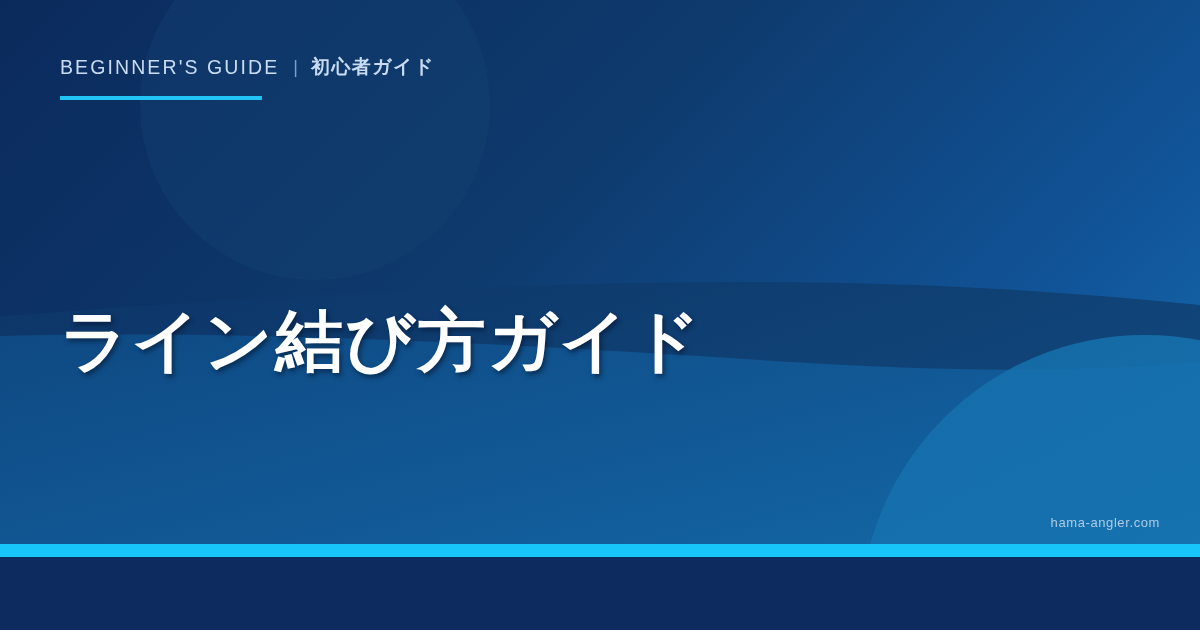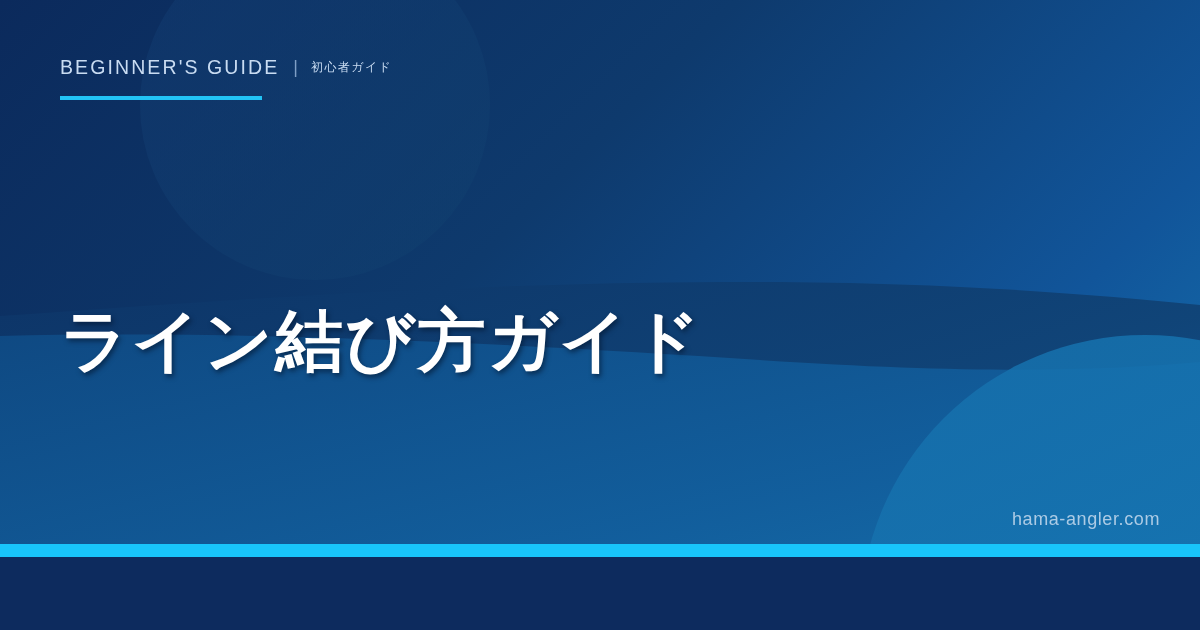--- a/index.html
+++ b/index.html
@@ -41,24 +41,24 @@
     color: #c9dcf2;
     font-weight: 400;
   }
   #eyebrow-sep {
     font-size: 18px;
     color: #7f9fc6;
     margin: 0 13px 0 14px;
     font-weight: 400;
   }
   #eyebrow-ja {
-    font-size: 12px;
+    font-size: 19px;
     letter-spacing: 1.4px;
     color: #c9dcf2;
-    font-weight: 400;
+    font-weight: 700;
   }
   #eyebrow-underline {
     margin-top: 14px;
     width: 202px;
     height: 4px;
     background: #22c3f5;
   }
 
   
   #main-title {
@@ -72,21 +72,21 @@
     line-height: 1.18;
     text-shadow: 2px 3px 5px rgba(2, 16, 38, 0.55);
     white-space: nowrap;
   }
 
   
   #watermark {
     position: absolute;
     right: 40px;
     bottom: 27px;
-    font-size: 18px;
+    font-size: 13px;
     letter-spacing: 0.6px;
     color: #b9d3ea;
     opacity: 0.92;
     white-space: nowrap;
   }
 
   
   #bottom-accent {
     position: absolute;
     left: 0;

